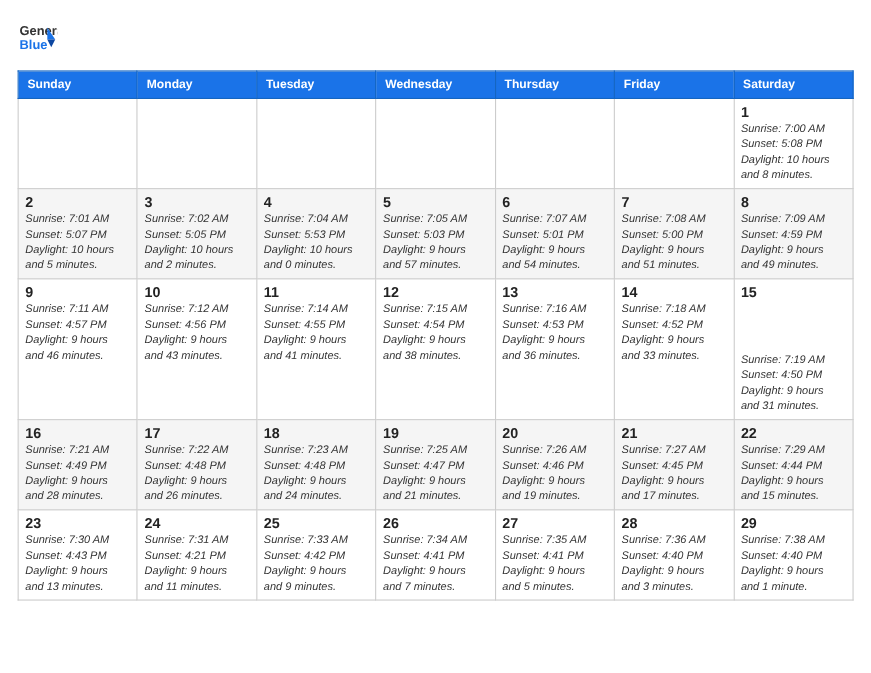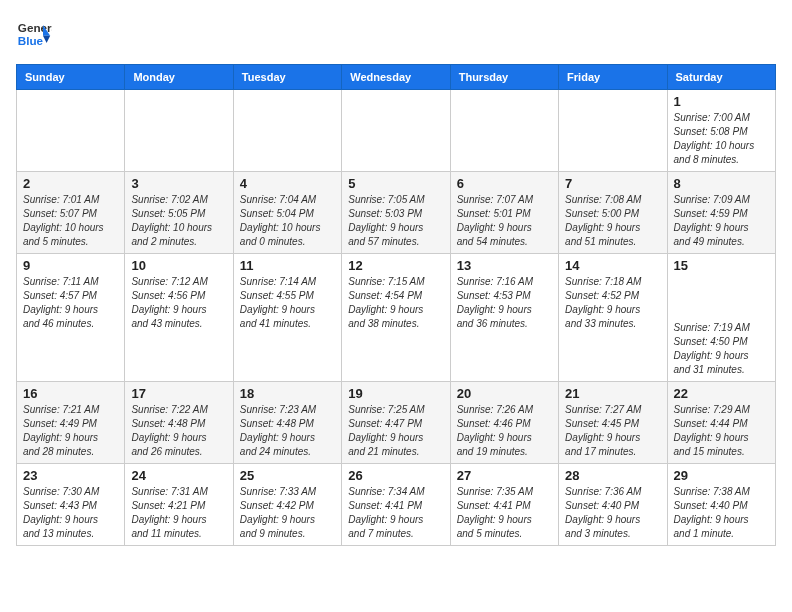--- a/index.html
+++ b/index.html
@@ -137,21 +137,21 @@
         <td>
           <span class="day-number">3</span>
           <div class="day-info" style="white-space: pre-line;">Sunrise: 7:02 AM
 Sunset: 5:05 PM
 Daylight: 10 hours
 and 2 minutes.</div>
         </td>
         <td>
           <span class="day-number">4</span>
           <div class="day-info" style="white-space: pre-line;">Sunrise: 7:04 AM
-Sunset: 5:04 PM
+Sunset: 5:53 PM
 Daylight: 10 hours
 and 0 minutes.</div>
         </td>
         <td>
           <span class="day-number">5</span>
           <div class="day-info" style="white-space: pre-line;">Sunrise: 7:05 AM
 Sunset: 5:03 PM
 Daylight: 9 hours
 and 57 minutes.</div>
         </td>

